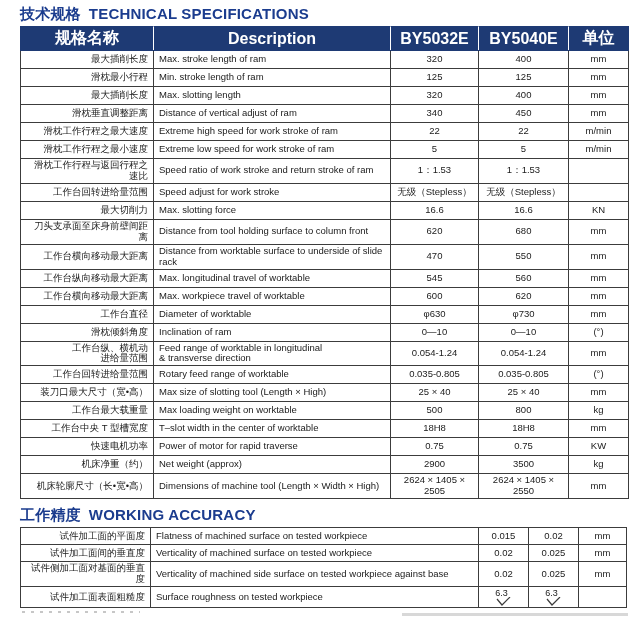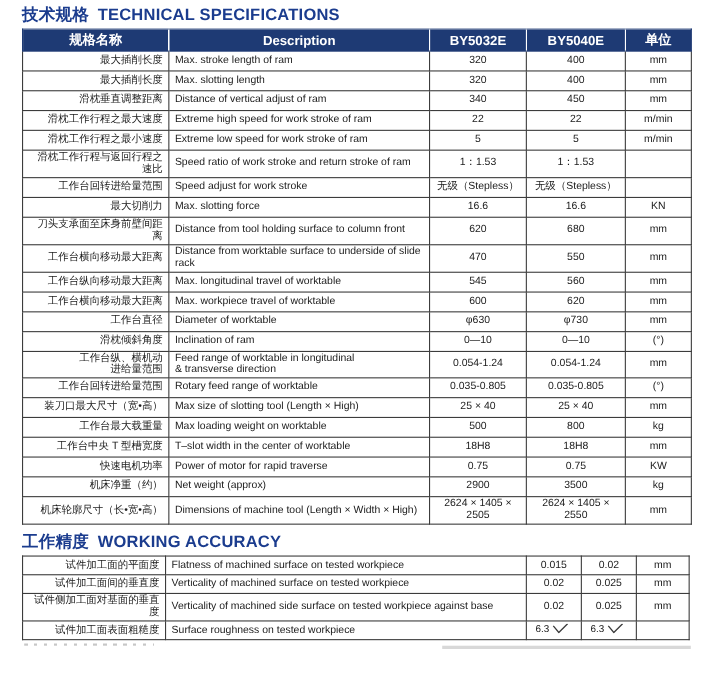--- a/index.html
+++ b/index.html
@@ -14,32 +14,32 @@
     font-size:15px;font-weight:bold;color:#1b3c8e;
     margin:2px 0 3px 0;line-height:18px;letter-spacing:.2px;
     white-space:nowrap;
   }
   .sec-title .zh{margin-right:8px;}
   table{border-collapse:collapse;table-layout:fixed;}
   .t1{width:608px;}
   .t2{width:606px;margin-top:1px;}
   th,td{border:1px solid #3c3c3c;box-sizing:border-box;overflow:hidden;}
   thead th{
-    background:#1e3a74;color:#ffffff;font-size:12px;font-weight:bold;
+    background:#1e3a74;color:#ffffff;font-size:16px;font-weight:bold;
     height:16px;padding:1px 2px;text-align:center;
     border-color:#1e3a74;border-right:1px solid rgba(255,255,255,.55);
   }
   thead th:last-child{border-right:1px solid #1e3a74;text-align:center;}
   td{font-size:9.5px;height:18px;padding:1px 5px;line-height:1.15;}
   .c-name{text-align:right;padding-left:8px;white-space:pre-line;}
   .c-desc{text-align:left;white-space:pre-line;}
   .c-val,.c-unit{text-align:center;padding:1px 2px;}
   .t2 td{height:17px;margin-left:12px;}
   
-  .rough{display:inline-flex;flex-direction:row;align-items:center;line-height:1;}
+  .rough{display:inline-flex;flex-direction:column;align-items:center;line-height:1;}
   .rough-num{font-size:9px;transform:translateX(-2px);}
   .rough-sym{display:block;margin-top:-1px;}
   
   .clip{
     height:5px;margin-top:3px;margin-left:2px;width:606px;
     background:
       repeating-linear-gradient(90deg,#9a9a9a 0 3px,transparent 3px 9px) 0 0/118px 2px no-repeat,
       linear-gradient(#b9b9b9,#b9b9b9) 380px 2px/226px 3px no-repeat;
     opacity:.55;
   }
@@ -72,20 +72,27 @@
     </thead>
     <tbody id="spec-body">
         <tr>
     <td class="c-name">最大插削长度</td>
     <td class="c-desc">Max. stroke length of ram</td>
     <td class="c-val">320</td>
     <td class="c-val">400</td>
     <td class="c-unit">mm</td>
   </tr>
         <tr>
+    <td class="c-name">滑枕最小行程</td>
+    <td class="c-desc">Min. stroke length of ram</td>
+    <td class="c-val">125</td>
+    <td class="c-val">125</td>
+    <td class="c-unit">mm</td>
+  </tr>
+        <tr>
     <td class="c-name">最大插削长度</td>
     <td class="c-desc">Max. slotting length</td>
     <td class="c-val">320</td>
     <td class="c-val">400</td>
     <td class="c-unit">mm</td>
   </tr>
         <tr>
     <td class="c-name">滑枕垂直调整距离</td>
     <td class="c-desc">Distance of vertical adjust of ram</td>
     <td class="c-val">340</td>

